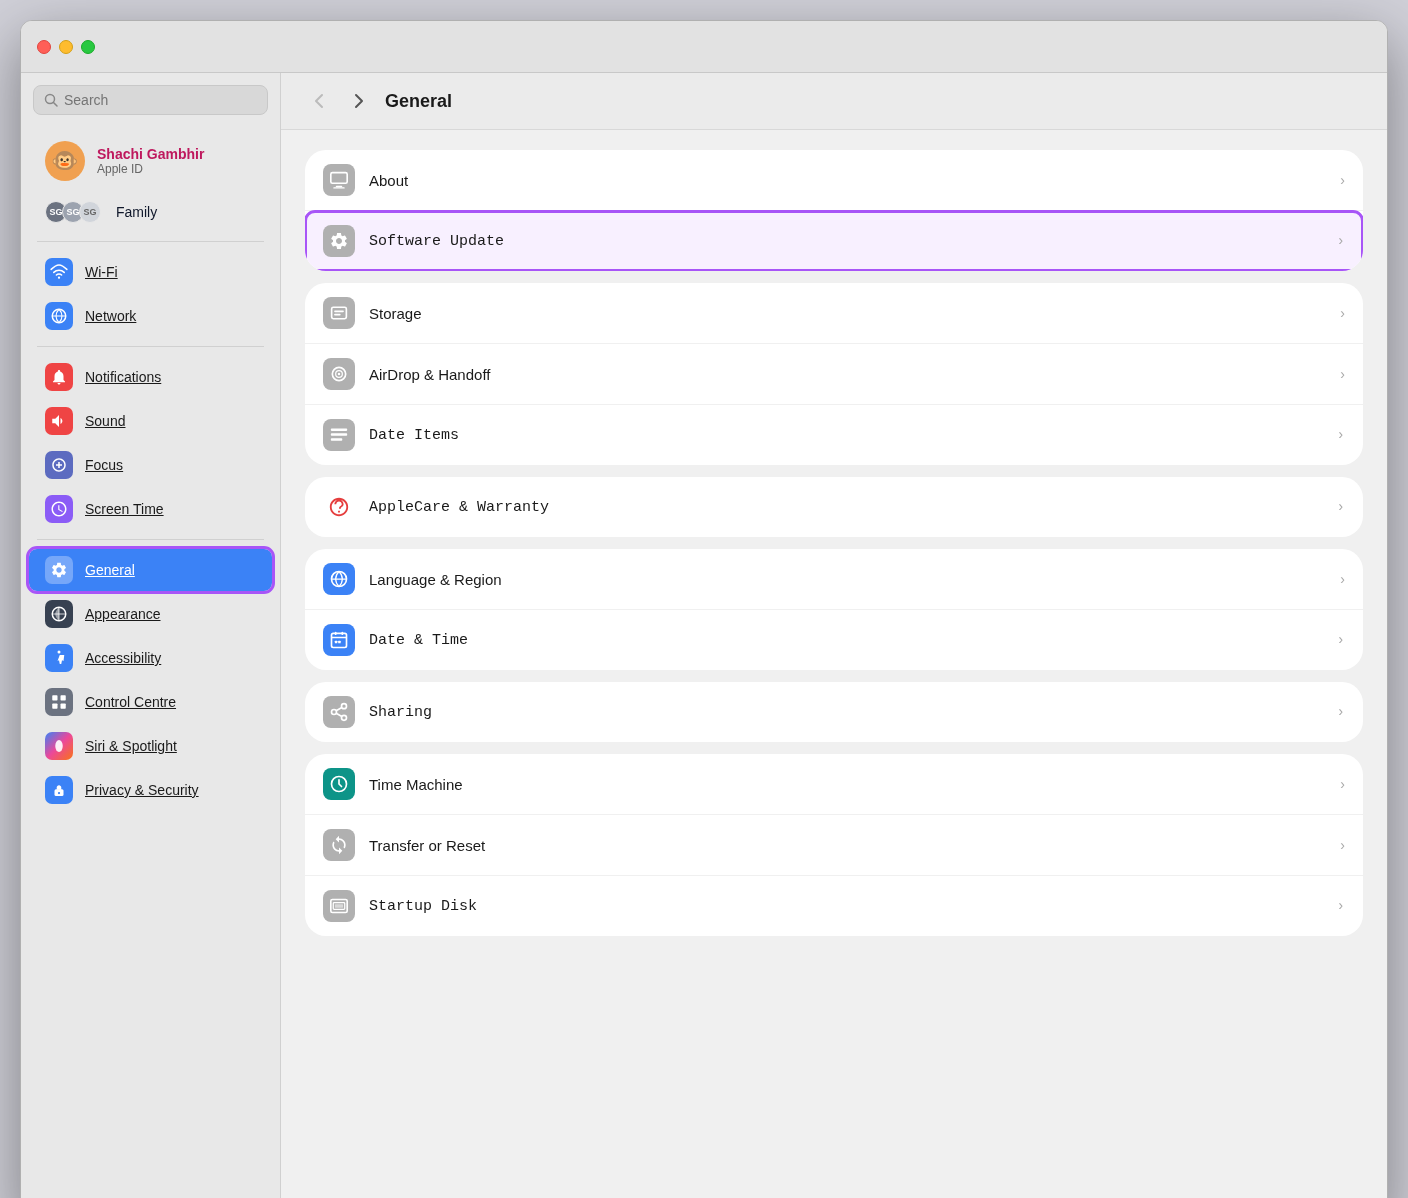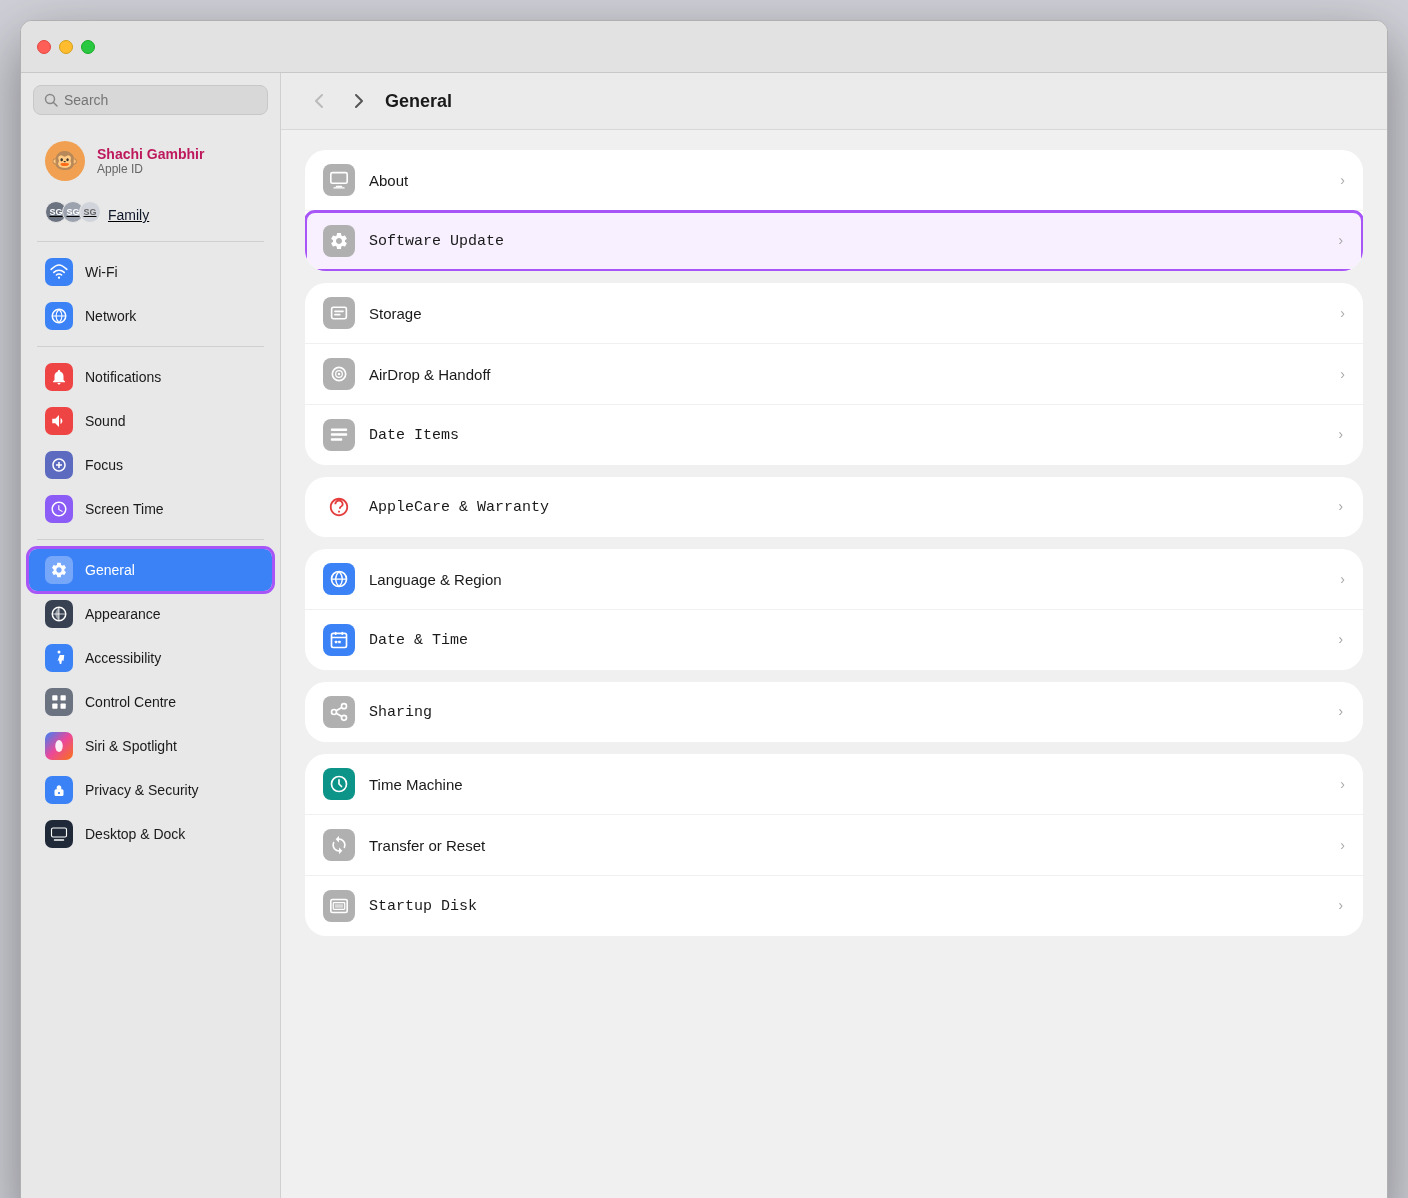--- a/index.html
+++ b/index.html
@@ -92,20 +92,21 @@
       display: flex;
       align-items: center;
       gap: 12px;
       padding: 7px 16px;
       cursor: pointer;
       border-radius: 8px;
       margin: 1px 8px;
       font-size: 14px;
       color: #1a1a1a;
       font-weight: 400;
+      text-decoration: underline;
     }
     .sidebar-item.active {
       background: #3b82f6;
       color: white;
       outline: 3px solid #a855f7;
       outline-offset: 0px;
     }
     .sidebar-item .item-icon {
       width: 28px;
       height: 28px;
@@ -134,27 +135,26 @@
       align-items: center;
       justify-content: center;
       font-size: 22px;
       flex-shrink: 0;
     }
     .user-info { display: flex; flex-direction: column; }
     .user-name { font-size: 14px; font-weight: 600; color: #be185d; }
     .user-sub { font-size: 12px; color: #666; }
     .family-item {
       display: flex;
-      align-items: flex-end;
-      gap: 12px;
+      align-items: center;
+      gap: 20px;
       padding: 8px 16px;
       margin: 2px 8px;
       cursor: pointer;
       border-radius: 8px;
-      text-decoration: underline;
     }
     .family-avatars {
       display: flex;
       gap: -4px;
     }
     .family-avatar {
       width: 22px;
       height: 22px;
       border-radius: 50%;
       display: flex;
@@ -424,29 +424,20 @@
         <div class="item-icon" style="background:#3b82f6;">
           <svg width="18" height="18" viewBox="0 0 24 24" fill="white">
             <path d="M9 11.5V8.5C9 6.84 10.34 5.5 12 5.5S15 6.84 15 8.5v3"></path>
             <rect x="6" y="11" width="12" height="9" rx="2" fill="white"></rect>
             <circle cx="12" cy="16" r="1.5" fill="#3b82f6"></circle>
           </svg>
         </div>
         <span>Privacy &amp; Security</span>
       </div>
 
-      <div class="sidebar-item">
-        <div class="item-icon" style="background:#1f2937;">
-          <svg width="18" height="16" viewBox="0 0 24 20" fill="none">
-            <rect x="2" y="2" width="20" height="12" rx="2" stroke="white" stroke-width="1.5" fill="none"></rect>
-            <rect x="5" y="17" width="14" height="2" rx="1" fill="white"></rect>
-          </svg>
-        </div>
-        <span>Desktop &amp; Dock</span>
-      </div>
 
     </div>
 
     <div class="content">
       <div class="content-header">
         <button class="nav-btn disabled">
           <svg width="10" height="16" viewBox="0 0 10 16" fill="none">
             <path d="M8 2L2 8L8 14" stroke="#bbb" stroke-width="2" stroke-linecap="round" stroke-linejoin="round"></path>
           </svg>
         </button>

